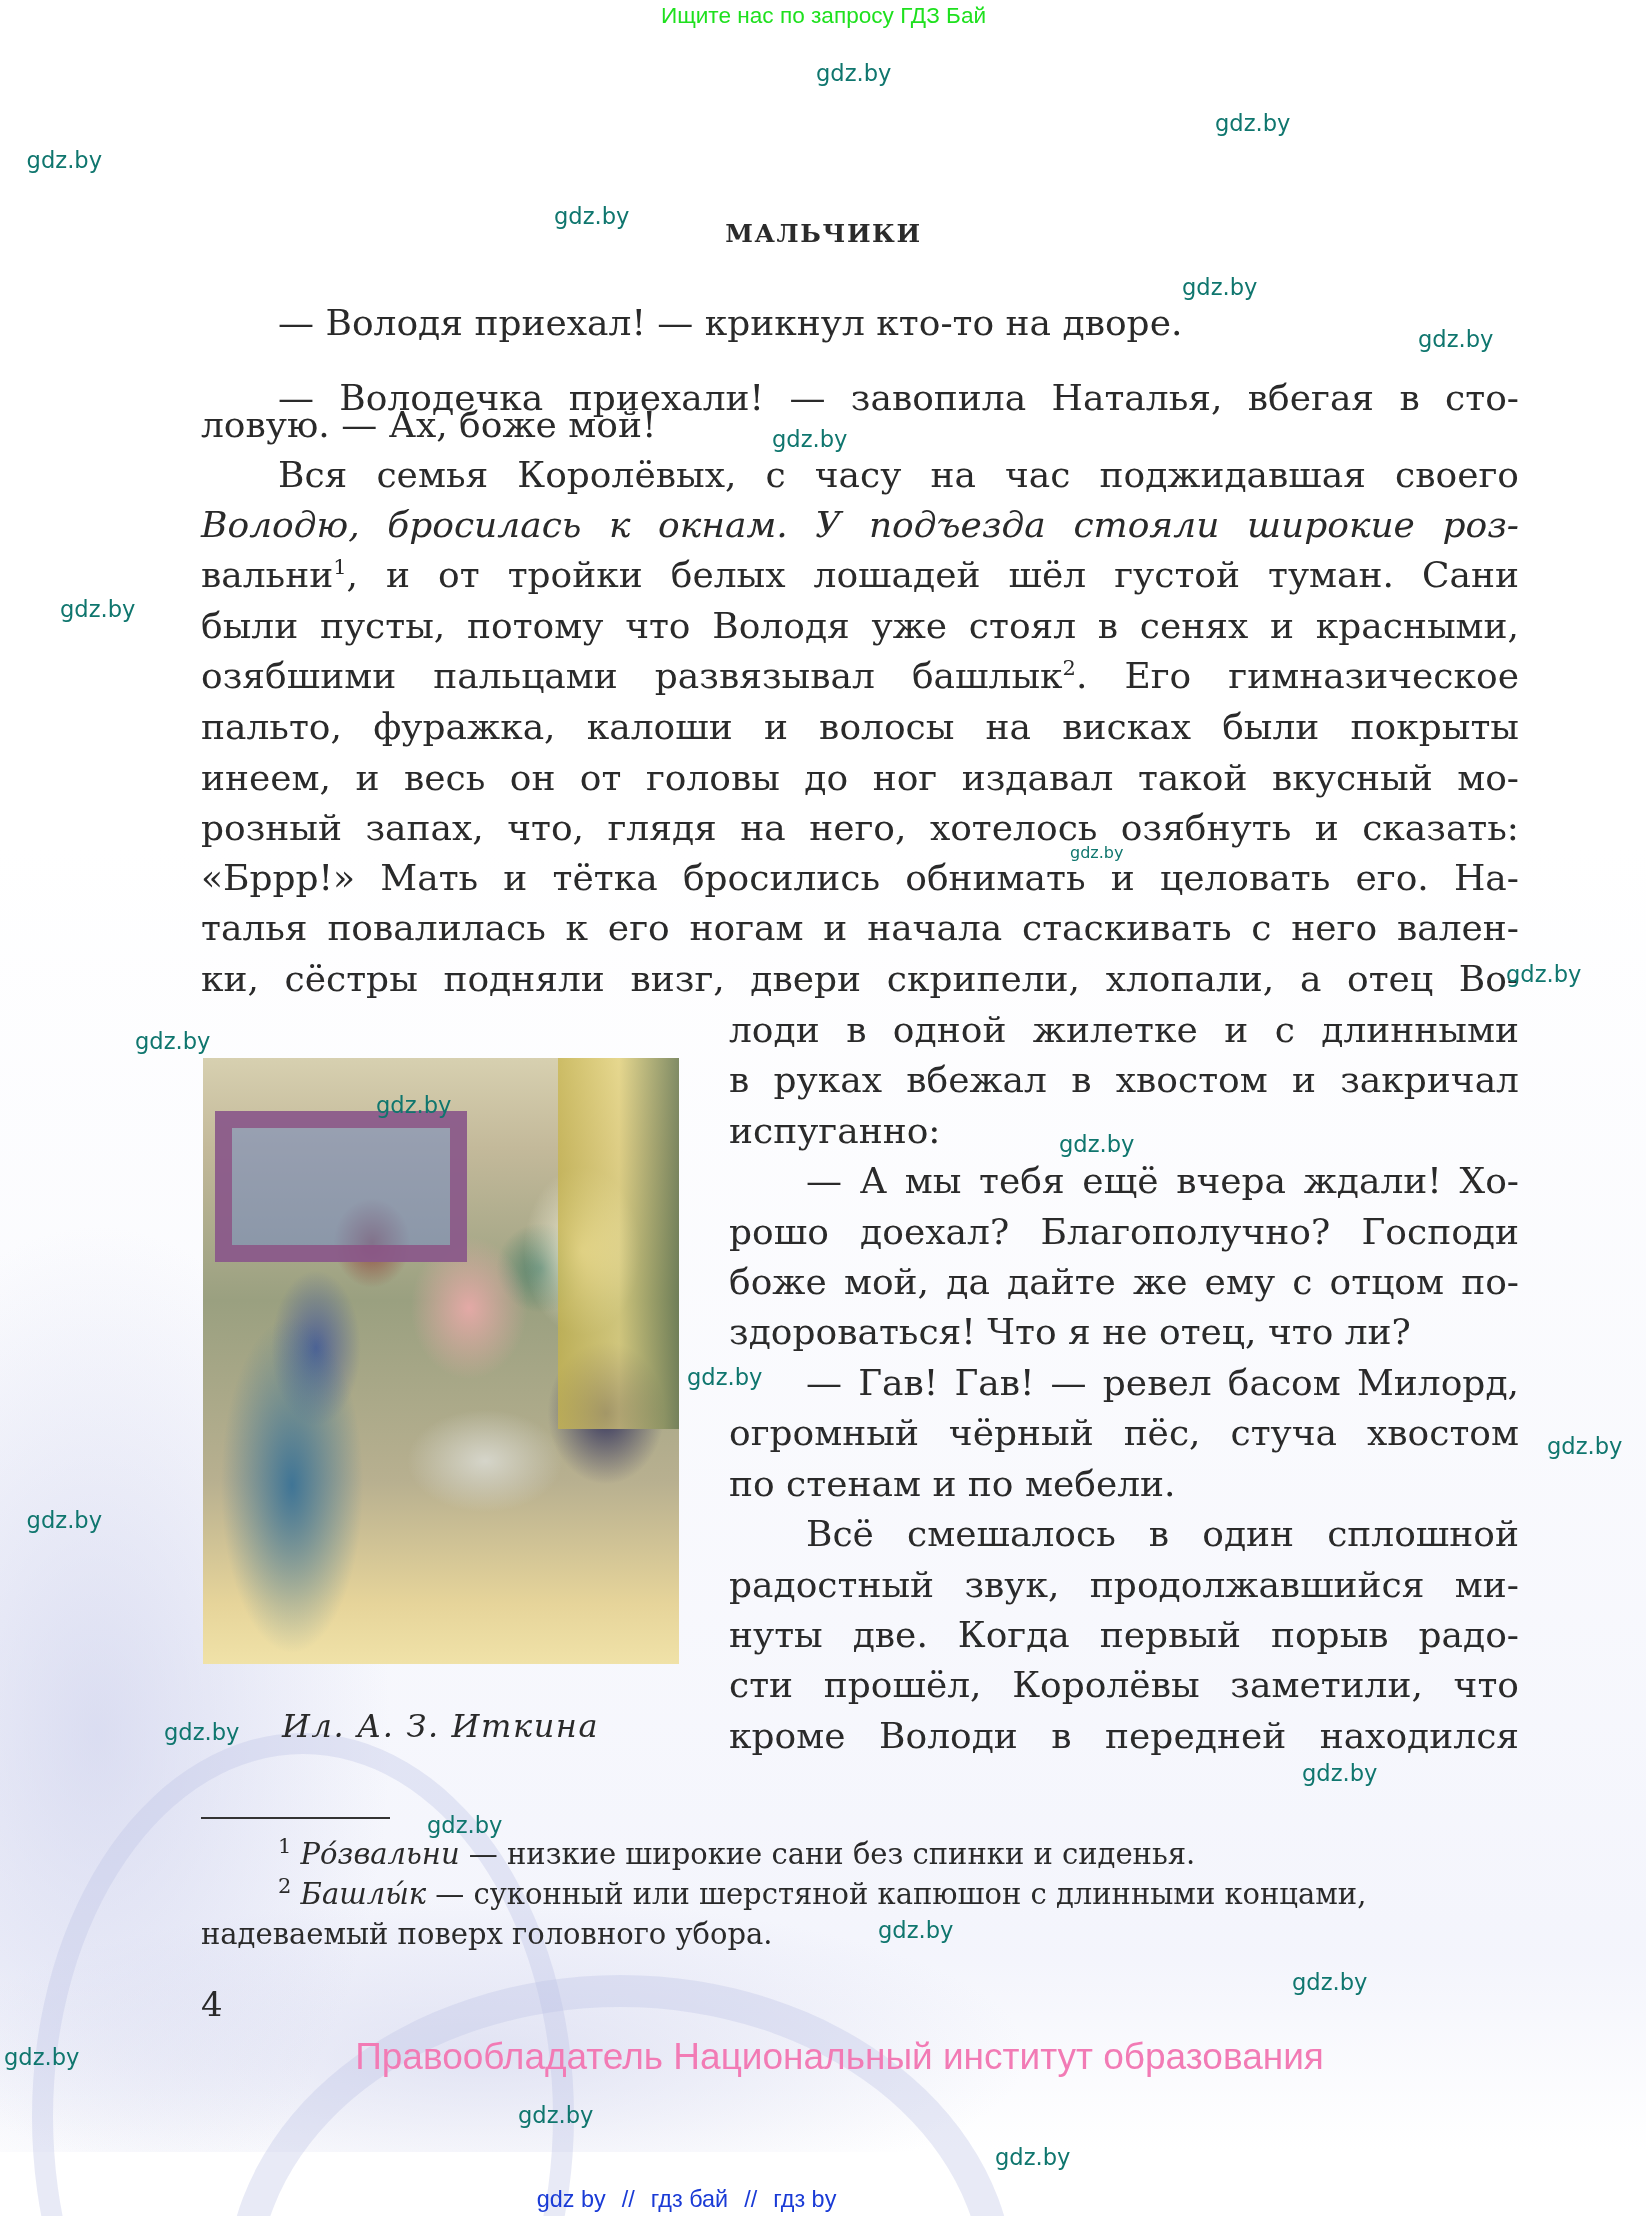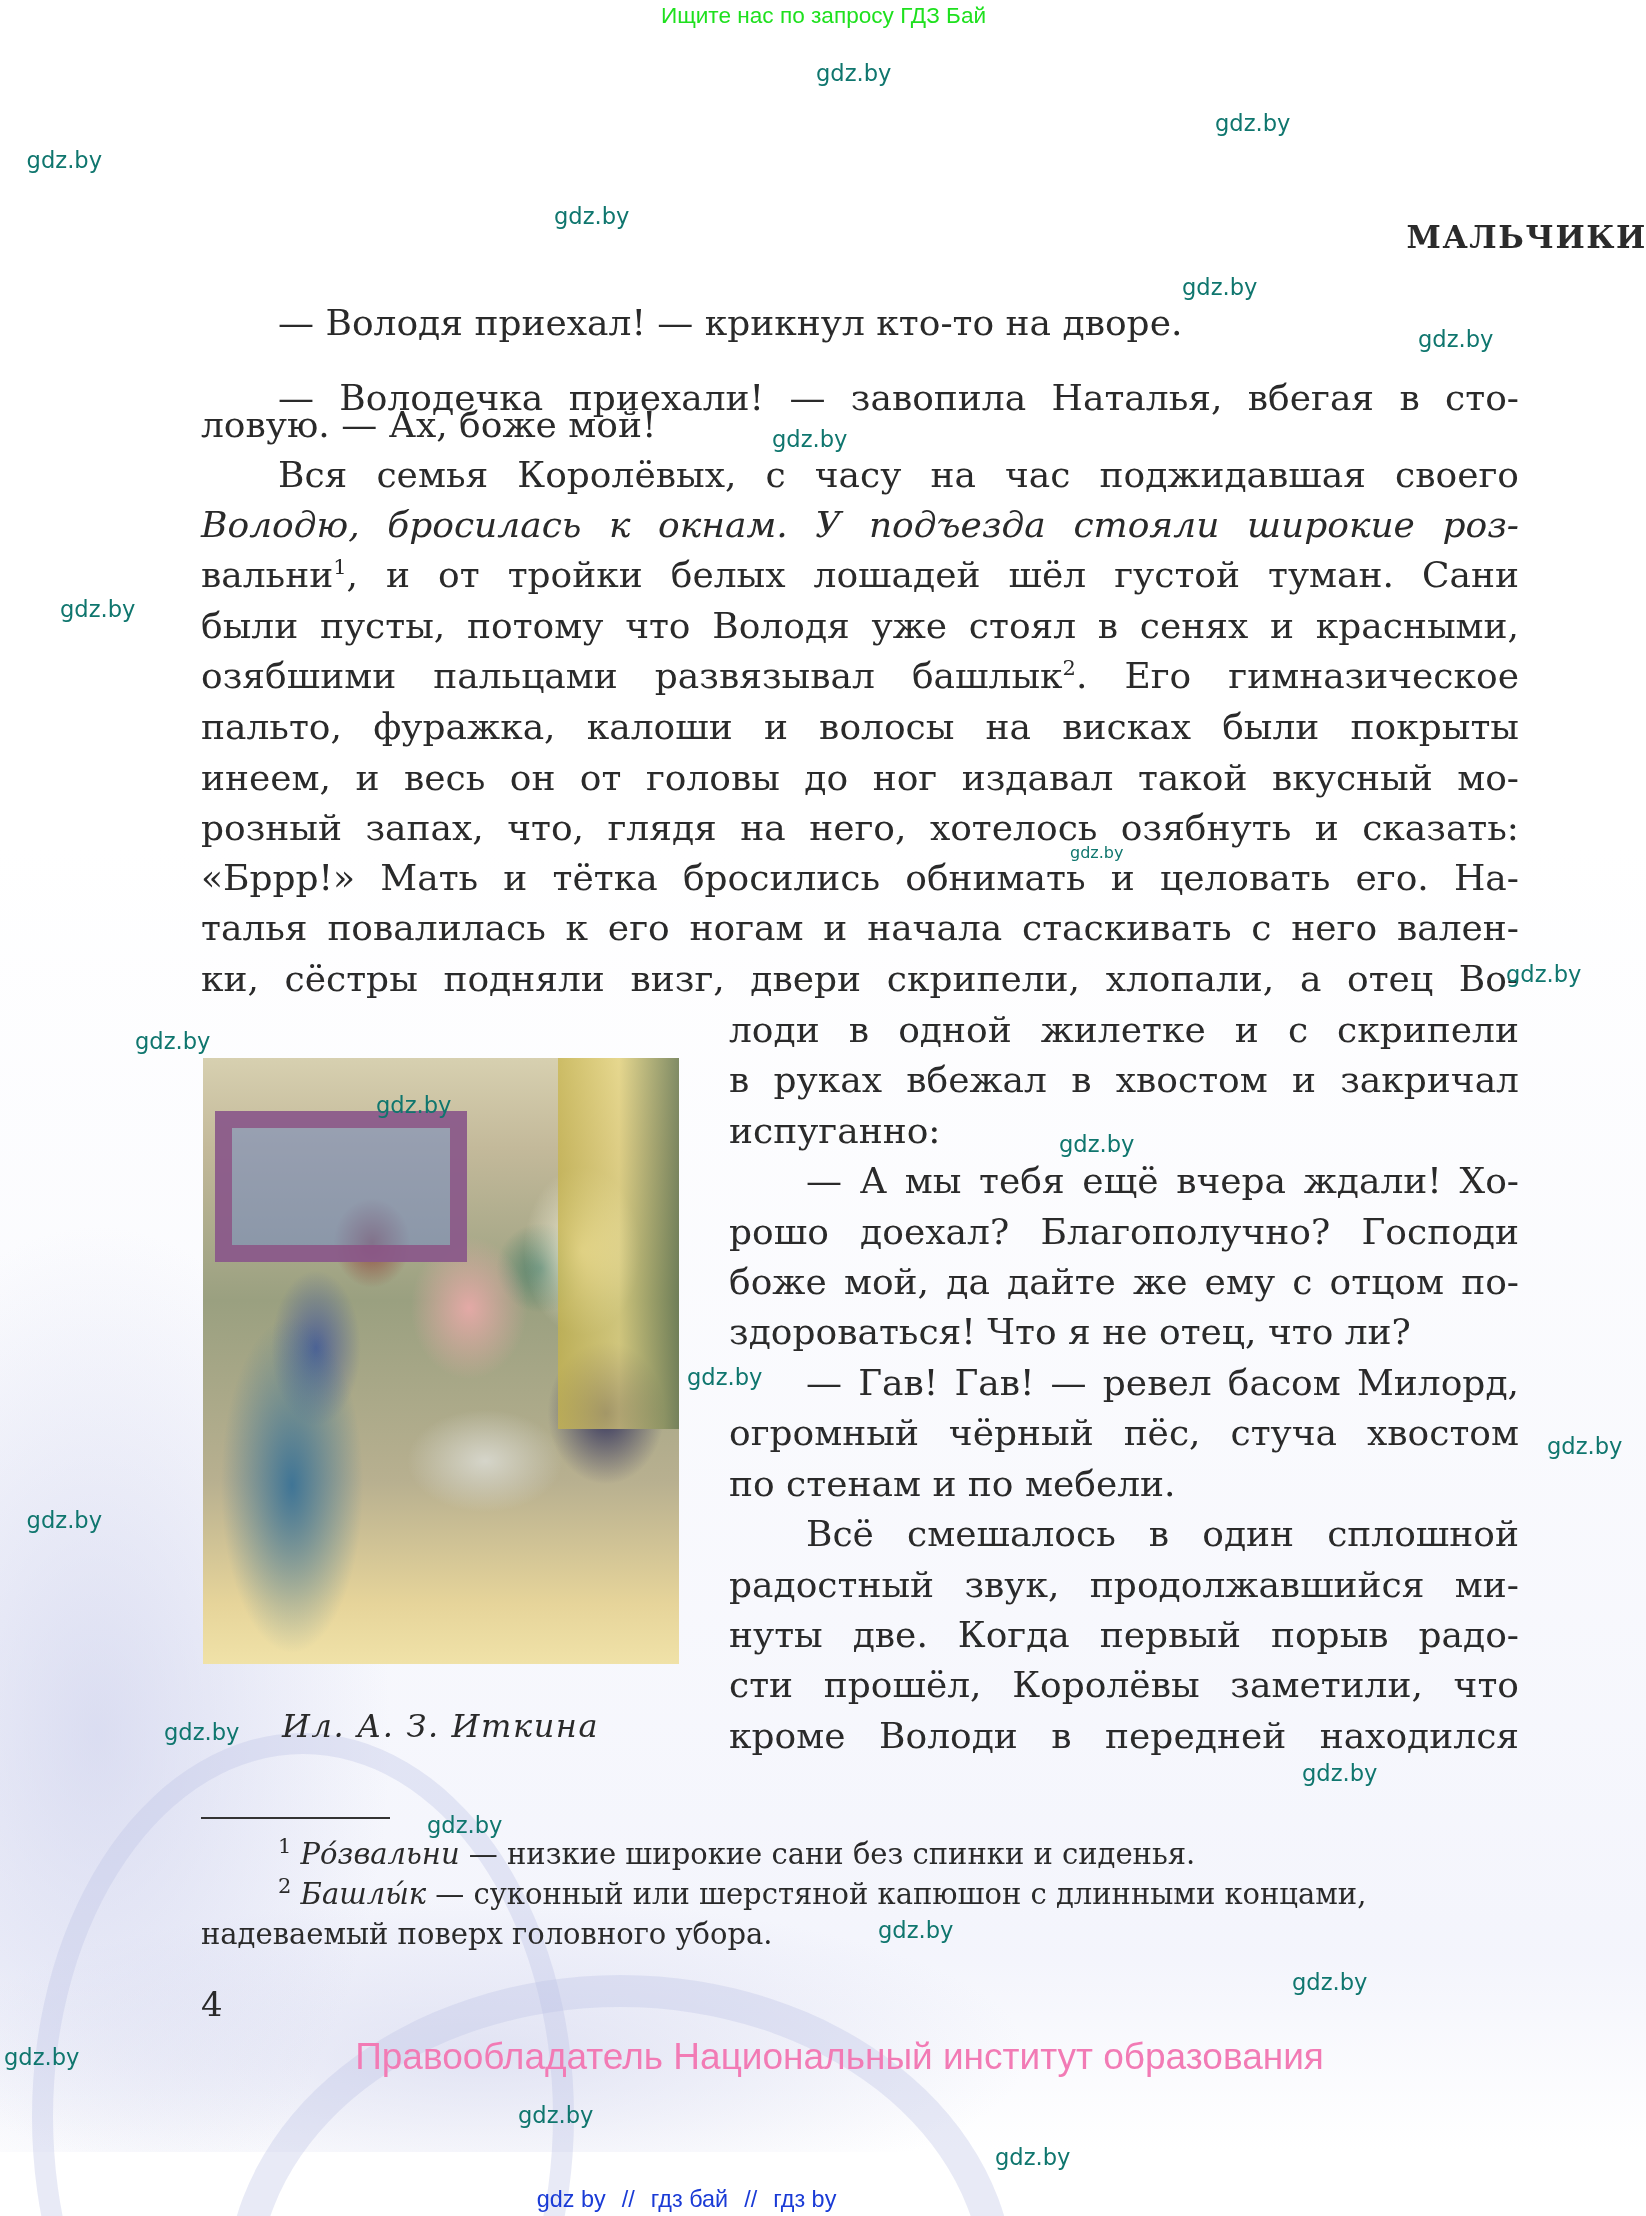--- a/index.html
+++ b/index.html
@@ -22,22 +22,22 @@
   }
   .watermark {
     position: absolute; font-family: "DejaVu Sans", sans-serif; font-size: 22.6px; color: #0f766e;
     white-space: nowrap; z-index: 5;
   }
   .top-banner {
     position: absolute; top: 3.2px; left: 0; width: 1647px; text-align: center;
     font-family: "Liberation Sans", sans-serif; font-size: 22.6px; color: #1ee01e;
   }
   .title {
-    position: absolute; top: 219px; left: 0; width: 1647px; text-align: right;
-    font-size: 31px; font-weight: bold; color: #2b2b2b; letter-spacing: 1.6px;
+    position: absolute; top: 219px; left: 0; width: 1647px; text-align: center;
+    font-size: 25px; font-weight: bold; color: #2b2b2b; letter-spacing: 1.6px;
     font-family: "DejaVu Serif", serif;
   }
   .line {
     position: absolute; font-size: 36px; color: #2a2a2a; white-space: nowrap;
     font-family: "DejaVu Serif", serif; line-height: 50px;
     text-align: justify; text-align-last: justify;
   }
   .line.last { text-align-last: left; }
   .full { left: 201px; width: 1318px; }
   .indent { left: 278px; width: 1241px; }
@@ -148,21 +148,21 @@
 <div class="line full" style="top:853px;">«Бррр!» Мать и тётка бросились обнимать и целовать его. На-</div>
 <div class="line full" style="top:903px;">талья повалилась к его ногам и начала стаскивать с него вален-</div>
 <div class="line full" style="top:954px;">ки, сёстры подняли визг, двери скрипели, хлопали, а отец Во-</div>
 
 <div class="illustration" title="Illustration: family greeting Volodya in the hallway, with a black dog">
   <div class="ill-frame"></div>
   <div class="ill-curtain"></div>
 </div>
 <div class="caption">Ил. А. З. Иткина</div>
 
-<div class="line right" style="top:1005px;">лоди в одной жилетке и с скрипели</div>
+<div class="line right" style="top:1005px;">лоди в одной жилетке и с длинными</div>
 <div class="line right" style="top:1055px;">в руках вбежал в хвостом и закричал</div>
 <div class="line right last" style="top:1106px;">испуганно:</div>
 <div class="line right-indent" style="top:1156px;">— А мы тебя ещё вчера ждали! Хо-</div>
 <div class="line right" style="top:1207px;">рошо доехал? Благополучно? Господи</div>
 <div class="line right" style="top:1257px;">боже мой, да дайте же ему с отцом по-</div>
 <div class="line right last" style="top:1307px;">здороваться! Что я не отец, что ли?</div>
 <div class="line right-indent" style="top:1358px;">— Гав! Гав! — ревел басом Милорд,</div>
 <div class="line right" style="top:1408px;">огромный чёрный пёс, стуча хвостом</div>
 <div class="line right last" style="top:1459px;">по стенам и по мебели.</div>
 <div class="line right-indent" style="top:1509px;">Всё смешалось в один сплошной</div>

